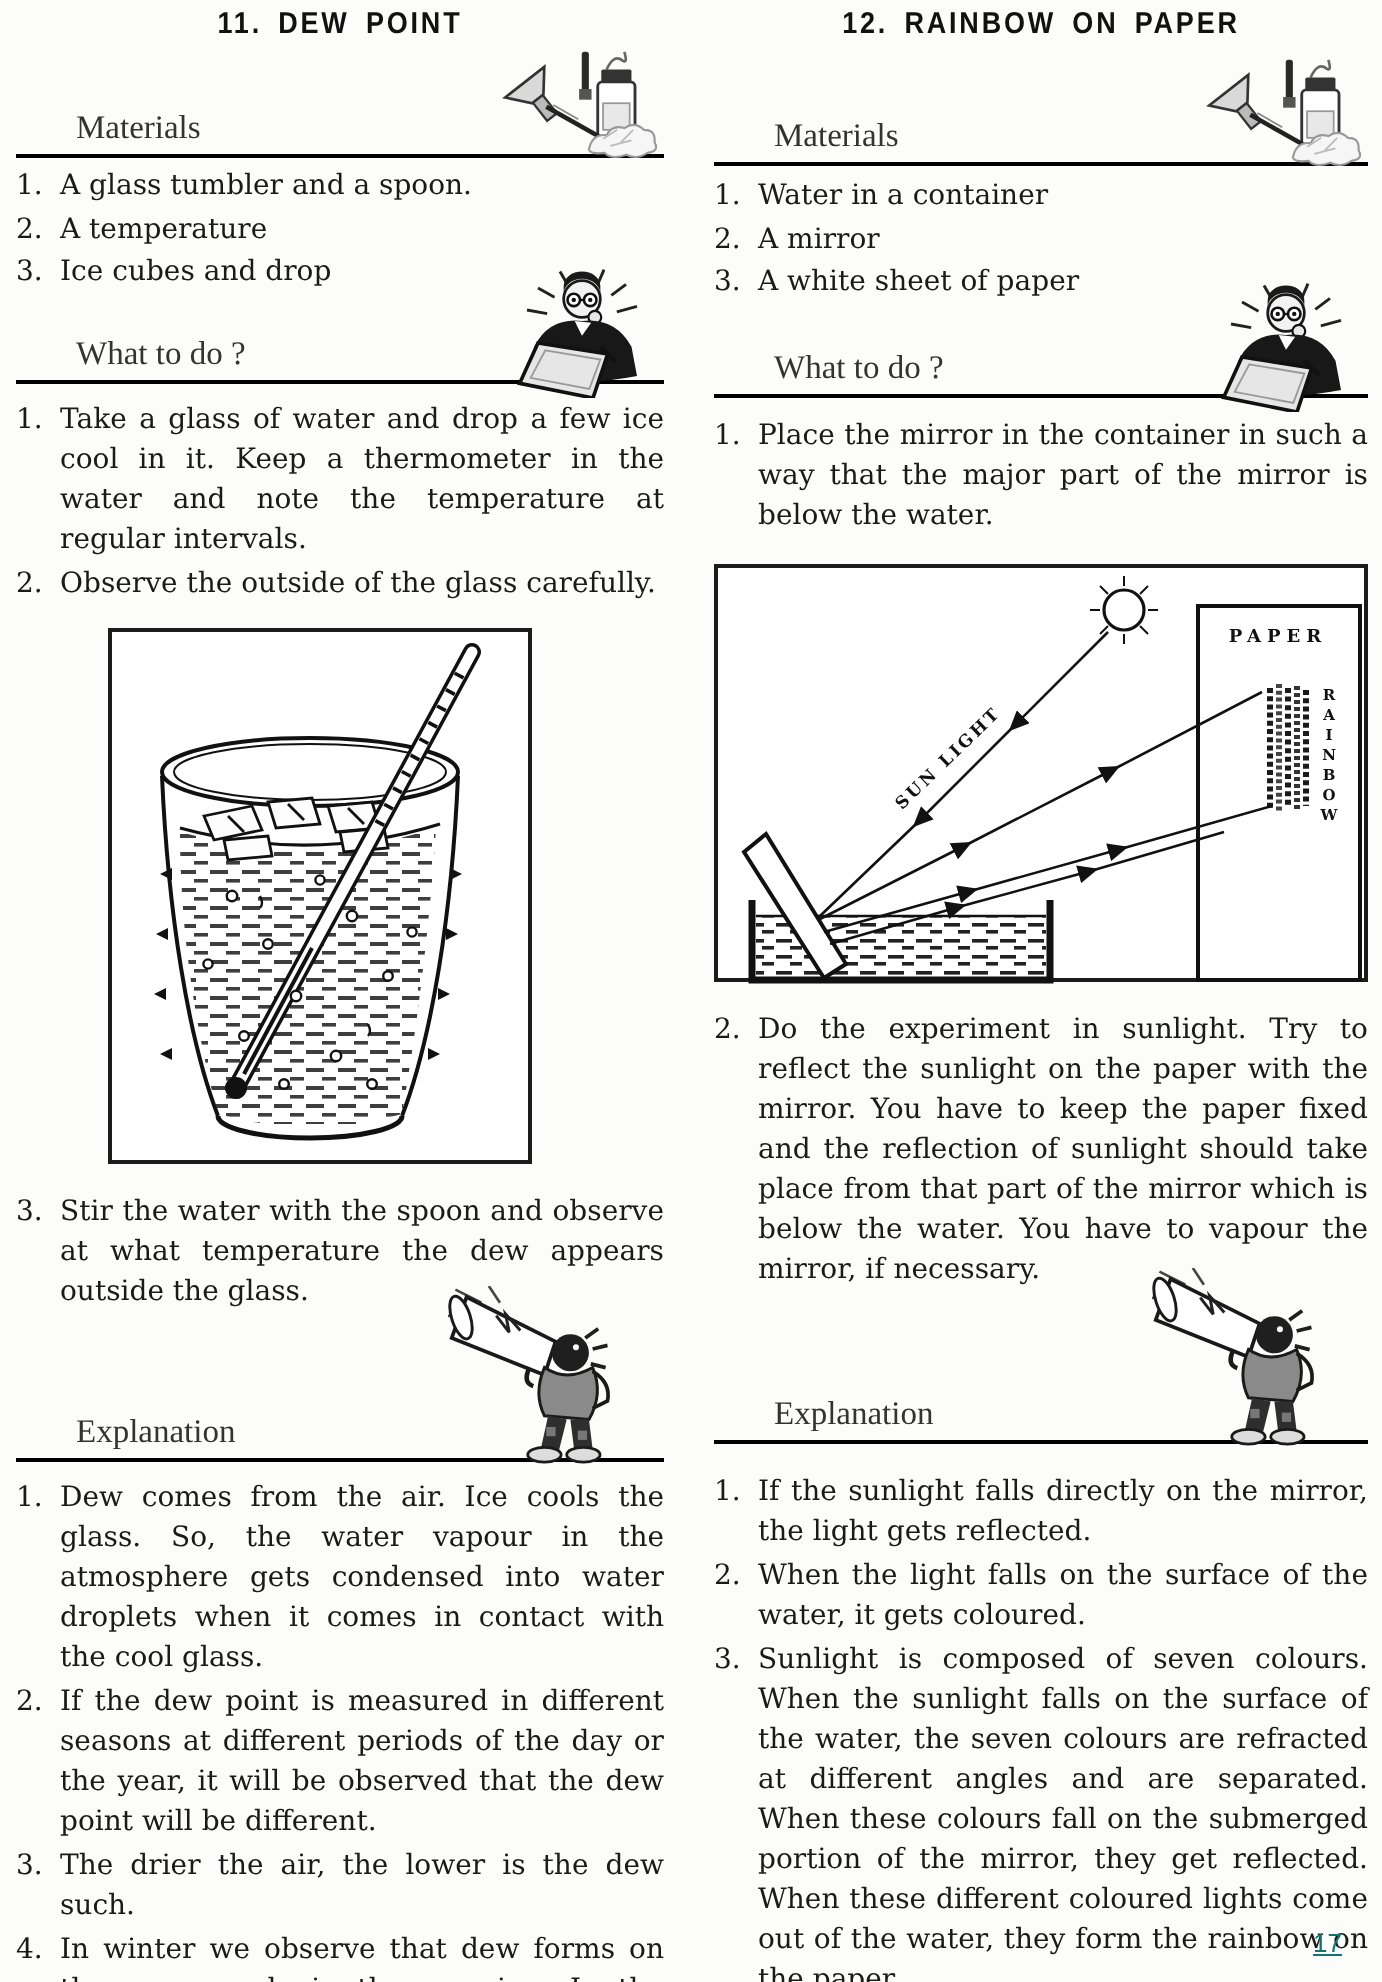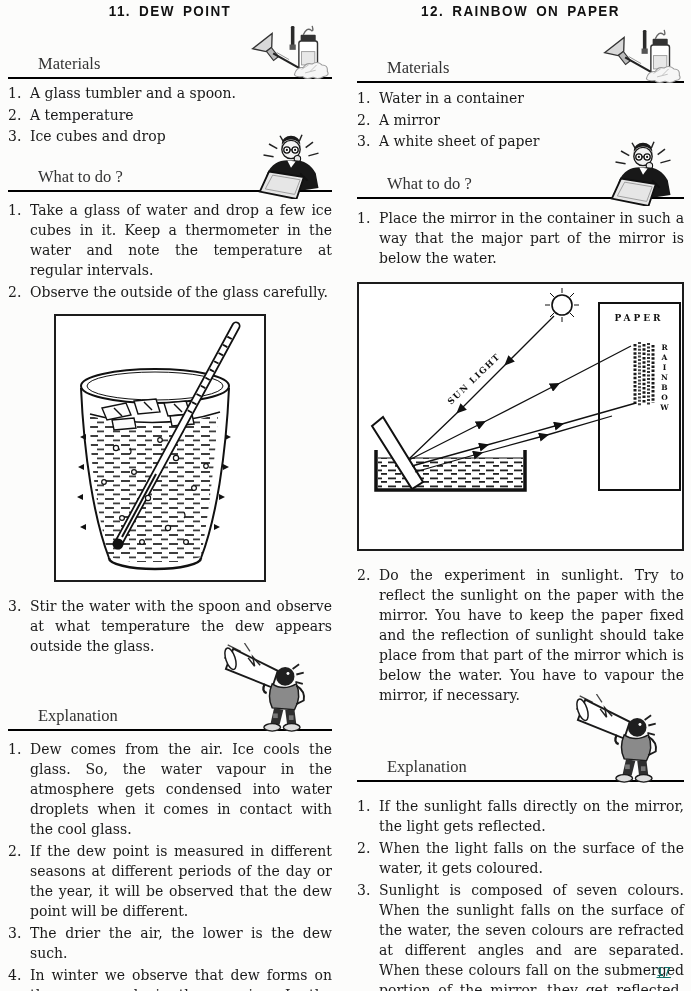--- a/index.html
+++ b/index.html
@@ -37,21 +37,21 @@
   ol.para li { display:flex; line-height:20px; margin-bottom:2px; }
   .num { flex:0 0 22px; }
   .txt { flex:1; }
   .just .txt { text-align:justify; }
   .gap li { margin-bottom:12px; }
 
   .figure-frame {
     border:2px solid #1c1c1c; background:#fff; position:relative;
   }
   .glass-frame { width:212px; height:268px; margin-left:46px; margin-top:12px; }
-  .rainbow-frame { width:327px; height:269px; margin-top:14px; }
+  .rainbow-frame { width:327px; height:209px; margin-top:14px; }
 
   .rainbow-label {
     position:absolute; left:301px; top:59px;
     writing-mode:vertical-rl; text-orientation:upright;
     font-family:"DejaVu Serif", serif; font-size:7.5px; font-weight:700;
     letter-spacing:1px; color:#111;
   }
   .diagram-text { font-family:"DejaVu Serif", serif; font-weight:700; fill:#111; }
 
   .m-top-left-mat   { margin-top:36px; }
@@ -179,21 +179,21 @@
     <div class="sec-head m-top-left-what">
       <span>What to do ?</span>
       <svg class="icon-thinker" viewBox="0 0 80 72">
           <use href="#sym-thinker"></use>
         </svg>
     </div>
 
     <ol class="para just m-top-left-steps">
       <li>
           <span class="num">1.</span>
-          <span class="txt">Take a glass of water and drop a few ice cubes in it. Keep a thermometer in the water and note the temperature at regular intervals.</span>
+          <span class="txt">Take a glass of water and drop a few ice cool in it. Keep a thermometer in the water and note the temperature at regular intervals.</span>
         </li>
       <li>
           <span class="num">2.</span>
           <span class="txt">Observe the outside of the glass carefully.</span>
         </li>
     </ol>
 
     <div class="figure-frame glass-frame">
       <svg width="206" height="262" viewBox="0 0 206 262">
         <defs>

